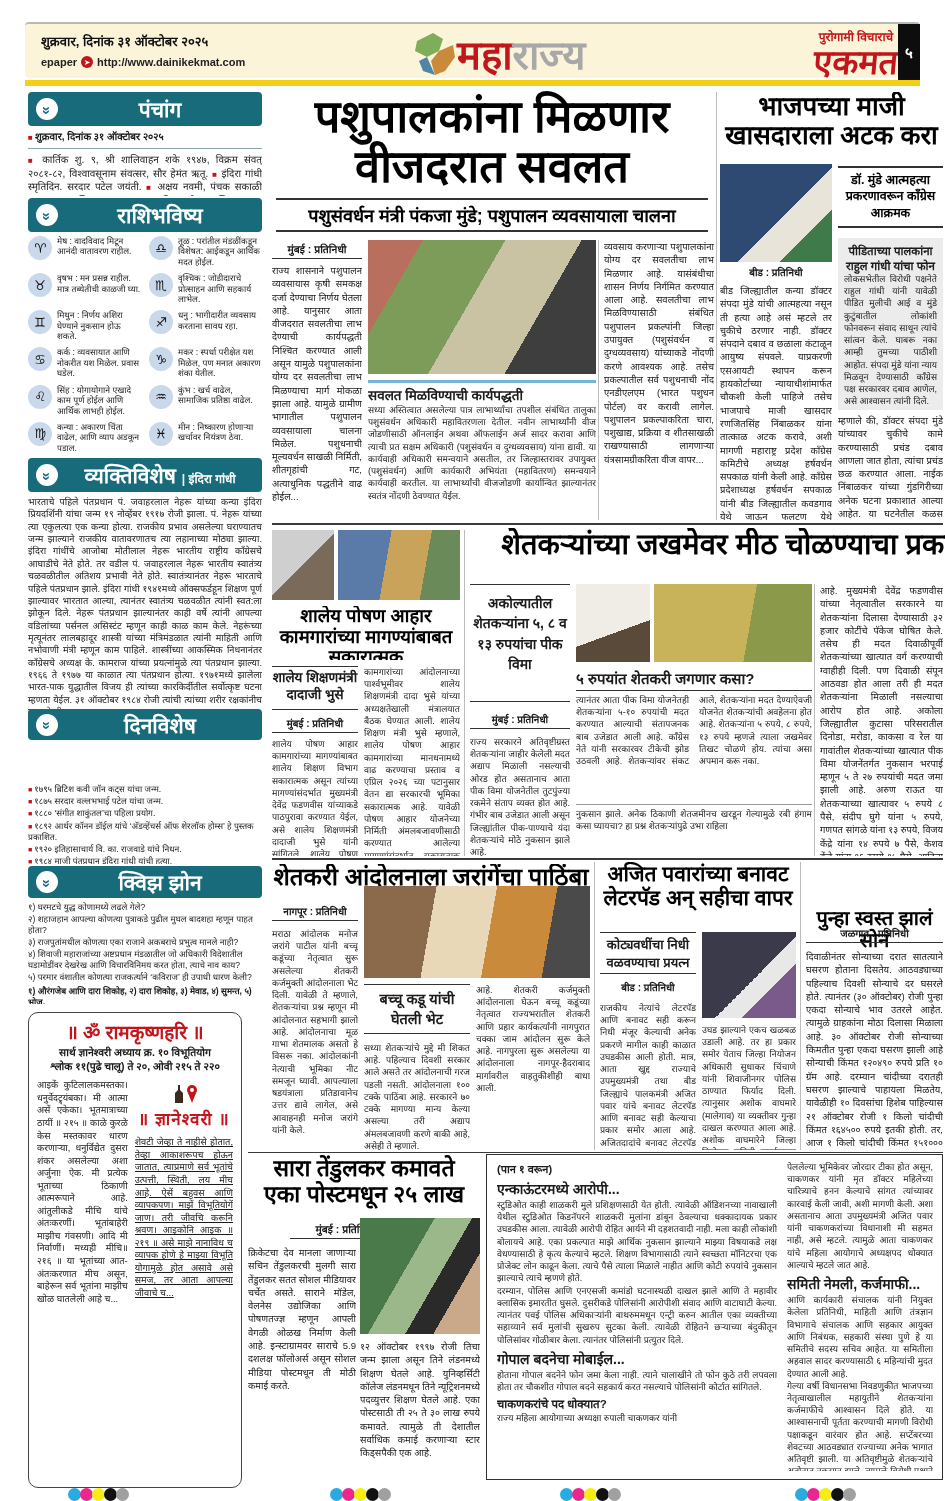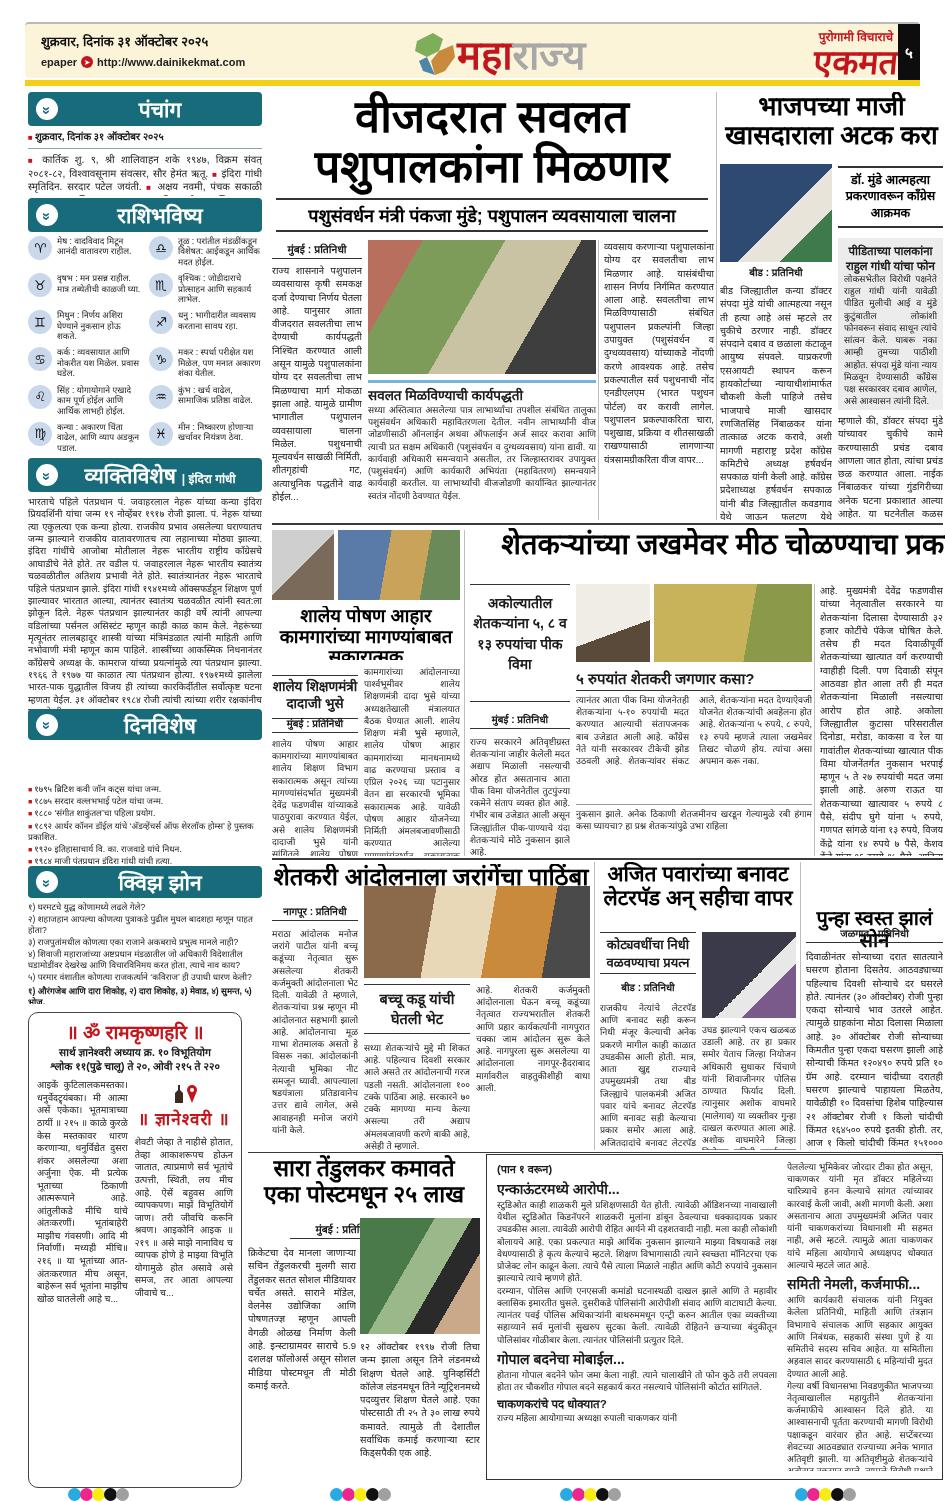--- a/index.html
+++ b/index.html
@@ -217,28 +217,28 @@
         <div style="text-align:center;margin:4px 0 6px 0;">
           <svg width="30" height="20" viewBox="0 0 30 20">
             <polygon points="6,20 6,10 10,6 14,10 14,20" fill="#3a2a20"></polygon>
             <rect x="9" y="2" width="2" height="6" fill="#3a2a20"></rect>
             <circle cx="23" cy="7" r="5" fill="#c3161c"></circle>
             <polygon points="23,20 19,10 27,10" fill="#c3161c"></polygon>
             <circle cx="23" cy="7" r="2" fill="#fff"></circle>
           </svg>
           <div class="dnlogo">॥ ज्ञानेश्वरी ॥</div>
         </div>
-        <div class="ramtxt clip" style="height:330px;">शेवटी जेव्हा ते नाहीसे होतात, तेव्हा आकाशरूपच होऊन जातात, त्याप्रमाणे सर्व भूतांचे उत्पत्ती, स्थिती, लय मीच आहे. ऐसें बहुवस आणि व्यापकपण। माझें विभूतियोगें जाण। तरी जीवचि करूनि श्रवण। आइकोनि आइक ॥ २१९ ॥ असे माझे नानाविध च व्यापक होणे हे माझ्या विभूति योगामुळे होत असावे असे समज, तर आता आपल्या जीवाचे च...</div>
+        <div class="ramtxt clip" style="height:330px;text-decoration:underline;">शेवटी जेव्हा ते नाहीसे होतात, तेव्हा आकाशरूपच होऊन जातात, त्याप्रमाणे सर्व भूतांचे उत्पत्ती, स्थिती, लय मीच आहे. ऐसें बहुवस आणि व्यापकपण। माझें विभूतियोगें जाण। तरी जीवचि करूनि श्रवण। आइकोनि आइक ॥ २१९ ॥ असे माझे नानाविध च व्यापक होणे हे माझ्या विभूति योगामुळे होत असावे असे समज, तर आता आपल्या जीवाचे च...</div>
       </div>
     </div>
   </div>
 
   <div class="abs hl" style="left:272px;top:92px;width:440px;font-size:45px;">
+    <div>पशुपालकांना मिळणार</div>
     <div>वीजदरात सवलत</div>
-    <div>पशुपालकांना मिळणार</div>
   </div>
   <div class="abs subhl" style="left:276px;top:198px;width:432px;height:34px;font-size:18px;line-height:32px;">पशुसंवर्धन मंत्री पंकजा मुंडे; पशुपालन व्यवसायाला चालना</div>
 
   <div class="abs byline" style="left:272px;top:242px;width:90px;">मुंबई : प्रतिनिधी</div>
   <div class="abs bt clip" style="left:272px;top:264px;width:90px;height:256px;">राज्य शासनाने पशुपालन व्यवसायास कृषी समकक्ष दर्जा देण्याचा निर्णय घेतला आहे. यानुसार आता वीजदरात सवलतीचा लाभ देण्याची कार्यपद्धती निश्चित करण्यात आली असून यामुळे पशुपालकांना योग्य दर सवलतीचा लाभ मिळण्याचा मार्ग मोकळा झाला आहे. यामुळे ग्रामीण भागातील पशुपालन व्यवसायाला चालना मिळेल. पशुधनाची मूल्यवर्धन साखळी निर्मिती, शीतगृहांची गट, अत्याधुनिक पद्धतीने वाढ होईल...</div>
 
   <div class="abs photo" style="left:368px;top:240px;width:228px;height:134px;background:linear-gradient(120deg,#b96f5e 0 18%,#7d9c5a 18% 45%,#c9c2a3 45% 70%,#3e3e3e 70%);"></div>
   <div class="abs clip" style="left:368px;top:380px;width:228px;height:140px;border-top:3px solid #76b4d8;padding-top:3px;">
     <div class="boxtitle">सवलत मिळविण्याची कार्यपद्धती</div>
     <div class="bt2">सध्या अस्तित्वात असलेल्या पात्र लाभार्थ्यांचा तपशील संबंधित तालुका पशुसंवर्धन अधिकारी महावितरणला देतील. नवीन लाभार्थ्यांनी वीज जोडणीसाठी ऑनलाईन अथवा ऑफलाईन अर्ज सादर करावा आणि त्याची प्रत सक्षम अधिकारी (पशुसंवर्धन व दुग्धव्यवसाय) यांना द्यावी. या कार्यवाही अधिकारी समन्वयाने असतील, तर जिल्हास्तरावर उपायुक्त (पशुसंवर्धन) आणि कार्यकारी अभियंता (महावितरण) समन्वयाने कार्यवाही करतील. या लाभार्थ्यांची वीजजोडणी कार्यान्वित झाल्यानंतर स्वतंत्र नोंदणी ठेवण्यात येईल.</div>
@@ -261,21 +261,21 @@
     <span>बीड जिल्ह्यातील कन्या डॉक्टर संपदा मुंडे यांची आत्महत्या नसून ती हत्या आहे असं म्हटले तर चुकीचे ठरणार नाही. डॉक्टर संपदाने दबाव व छळाला कंटाळून आयुष्य संपवले. याप्रकरणी एसआयटी स्थापन करून हायकोर्टाच्या न्यायाधीशांमार्फत चौकशी केली पाहिजे तसेच भाजपाचे माजी खासदार रणजितसिंह निंबाळकर यांना तात्काळ अटक करावे, अशी मागणी महाराष्ट्र प्रदेश काँग्रेस कमिटीचे अध्यक्ष हर्षवर्धन सपकाळ यांनी केली आहे.</span>
     <span>काँग्रेस प्रदेशाध्यक्ष हर्षवर्धन सपकाळ यांनी बीड जिल्ह्यातील कवडगाव येथे जाऊन फलटण येथे आत्महत्या केलेल्या डॉ. संपदा मुंडे यांच्या कुटुंबियांची भेट घेऊन सांत्वन केले. या भेटीनंतर प्रसार माध्यमांशी बोलताना काँग्रेस प्रदेशाध्यक्ष</span>
   </div>
   <div class="abs bt clip" style="left:838px;top:414px;width:105px;height:106px;">म्हणाले की, डॉक्टर संपदा मुंडे यांच्यावर चुकीचे कामे करण्यासाठी प्रचंड दबाव आणला जात होता, त्यांचा प्रचंड छळ करण्यात आला. नाईक निंबाळकर यांच्या गुंडगिरीच्या अनेक घटना प्रकाशात आल्या आहेत. या घटनेतील कळस म्हणजे चौकशी करण्याआधीच मुख्यमंत्री देवेंद्र फडणवीस यांनी रणजितसिंह निंबाळकर यांना जाहीर क्लीन चिट देऊन टाकली हे संताप आणणारे आहे.</div>
 
   <div class="abs rule" style="left:272px;top:523px;width:671px;height:2px;"></div>
 
   <div class="abs photo" style="left:272px;top:530px;width:62px;height:70px;background:linear-gradient(135deg,#cfcfcf 0 50%,#7a6a5a 50%);"></div>
   <div class="abs photo" style="left:338px;top:530px;width:122px;height:70px;background:linear-gradient(100deg,#5a7ba8 0 40%,#c9a35a 40% 70%,#6a8a5a 70%);"></div>
   <div class="abs hl clip" style="left:272px;top:606px;width:188px;height:54px;font-size:18.5px;">शालेय पोषण आहार कामगारांच्या मागण्यांबाबत सकारात्मक</div>
-  <div class="abs capbox clip" style="left:272px;top:666px;width:86px;height:44px;font-size:13.5px;line-height:1.25;padding-top:3px;margin-top:9px;">शालेय शिक्षणमंत्री दादाजी भुसे</div>
+  <div class="abs capbox clip" style="left:272px;top:666px;width:86px;height:44px;font-size:13.5px;line-height:1.25;padding-top:3px;">शालेय शिक्षणमंत्री दादाजी भुसे</div>
   <div class="abs byline2" style="left:272px;top:716px;width:86px;border-bottom:1.5px solid #333;padding-bottom:2px;">मुंबई : प्रतिनिधी</div>
   <div class="abs bt2 clip" style="left:272px;top:738px;width:86px;height:118px;">शालेय पोषण आहार कामगारांच्या मागण्यांबाबत शालेय शिक्षण विभाग सकारात्मक असून त्यांच्या मागण्यांसंदर्भात मुख्यमंत्री देवेंद्र फडणवीस यांच्याकडे पाठपुरावा करण्यात येईल, असे शालेय शिक्षणमंत्री दादाजी भुसे यांनी सांगितले. शालेय पोषण आहार कामगारांच्या अंमलबजावणीसाठी प्रशासन कामगारांच्या मागण्यांबाबत सकारात्मक आहे.</div>
   <div class="abs bt2 clip" style="left:364px;top:666px;width:96px;height:190px;">कामगारांच्या आंदोलनाच्या पार्श्वभूमीवर शालेय शिक्षणमंत्री दादा भुसे यांच्या अध्यक्षतेखाली मंत्रालयात बैठक घेण्यात आली. शालेय शिक्षण मंत्री भुसे म्हणाले, शालेय पोषण आहार कामगारांच्या मानधनामध्ये वाढ करण्याचा प्रस्ताव व एप्रिल २०२६ च्या पटानुसार वेतन द्या सरकारची भूमिका सकारात्मक आहे. यावेळी पोषण आहार योजनेच्या निर्मिती अंमलबजावणीसाठी करण्यात आलेल्या मागण्यांसंदर्भात सकारात्मक चर्चा केली.</div>
 
   <div class="abs vrule" style="left:464px;top:530px;width:1px;height:326px;"></div>
 
   <div class="abs hl clip" style="left:496px;top:528px;width:473px;height:48px;font-size:29px;">शेतकऱ्यांच्या जखमेवर मीठ चोळण्याचा प्रकार</div>
   <div class="abs capbox clip" style="left:470px;top:584px;width:100px;height:118px;font-size:14px;line-height:1.45;padding-top:8px;">अकोल्यातील शेतकऱ्यांना ५, ८ व १३ रुपयांचा पीक विमा</div>
   <div class="abs byline2" style="left:470px;top:712px;width:100px;border-bottom:1.5px solid #333;padding-bottom:2px;">मुंबई : प्रतिनिधी</div>
   <div class="abs bt2 clip" style="left:470px;top:736px;width:100px;height:120px;">राज्य सरकारने अतिवृष्टीग्रस्त शेतकऱ्यांना जाहीर केलेली मदत अद्याप मिळाली नसल्याची ओरड होत असतानाच आता पीक विमा योजनेतील तुटपुंज्या रकमेने संताप व्यक्त होत आहे. गंभीर बाब उजेडात आली असून जिल्ह्यांतील पीक-पाण्याचे यंदा शेतकऱ्यांचे मोठे नुकसान झाले आहे.</div>

